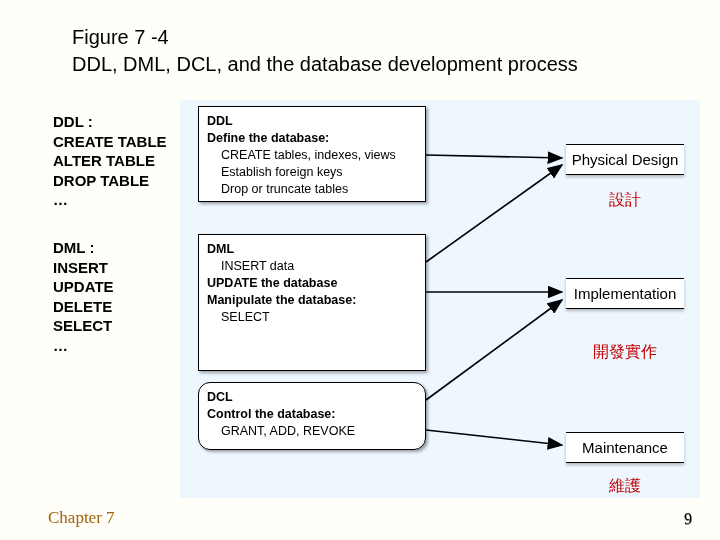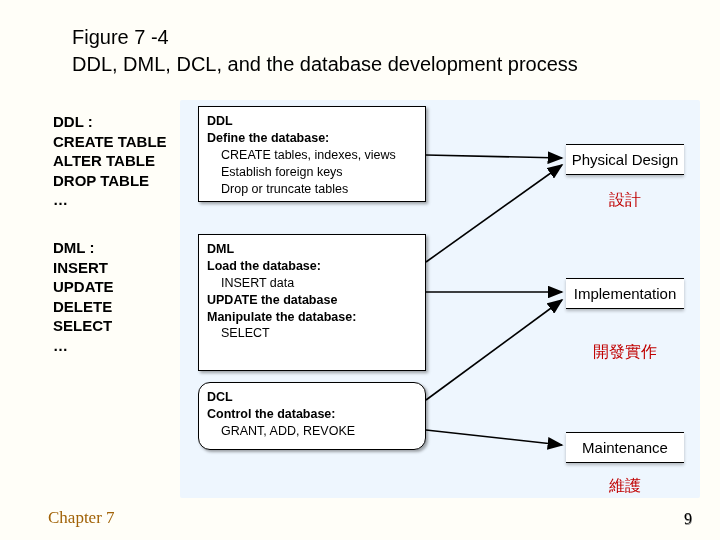--- a/index.html
+++ b/index.html
@@ -135,21 +135,20 @@
 <div class="box box-ddl">
   <div class="hdr">DDL</div>
   <div class="sub">Define the database:</div>
   <div class="item">CREATE tables, indexes, views</div>
   <div class="item">Establish foreign keys</div>
   <div class="item">Drop or truncate tables</div>
 </div>
 
 <div class="box box-dml">
   <div class="hdr">DML</div>
-  <div class="sub">Load the database:</div>
   <div class="item">INSERT data</div>
   <div class="sub">UPDATE the database</div>
   <div class="sub">Manipulate the database:</div>
   <div class="item">SELECT</div>
 </div>
 
 <div class="box box-dcl">
   <div class="hdr">DCL</div>
   <div class="sub">Control the database:</div>
   <div class="item">GRANT, ADD, REVOKE</div>

